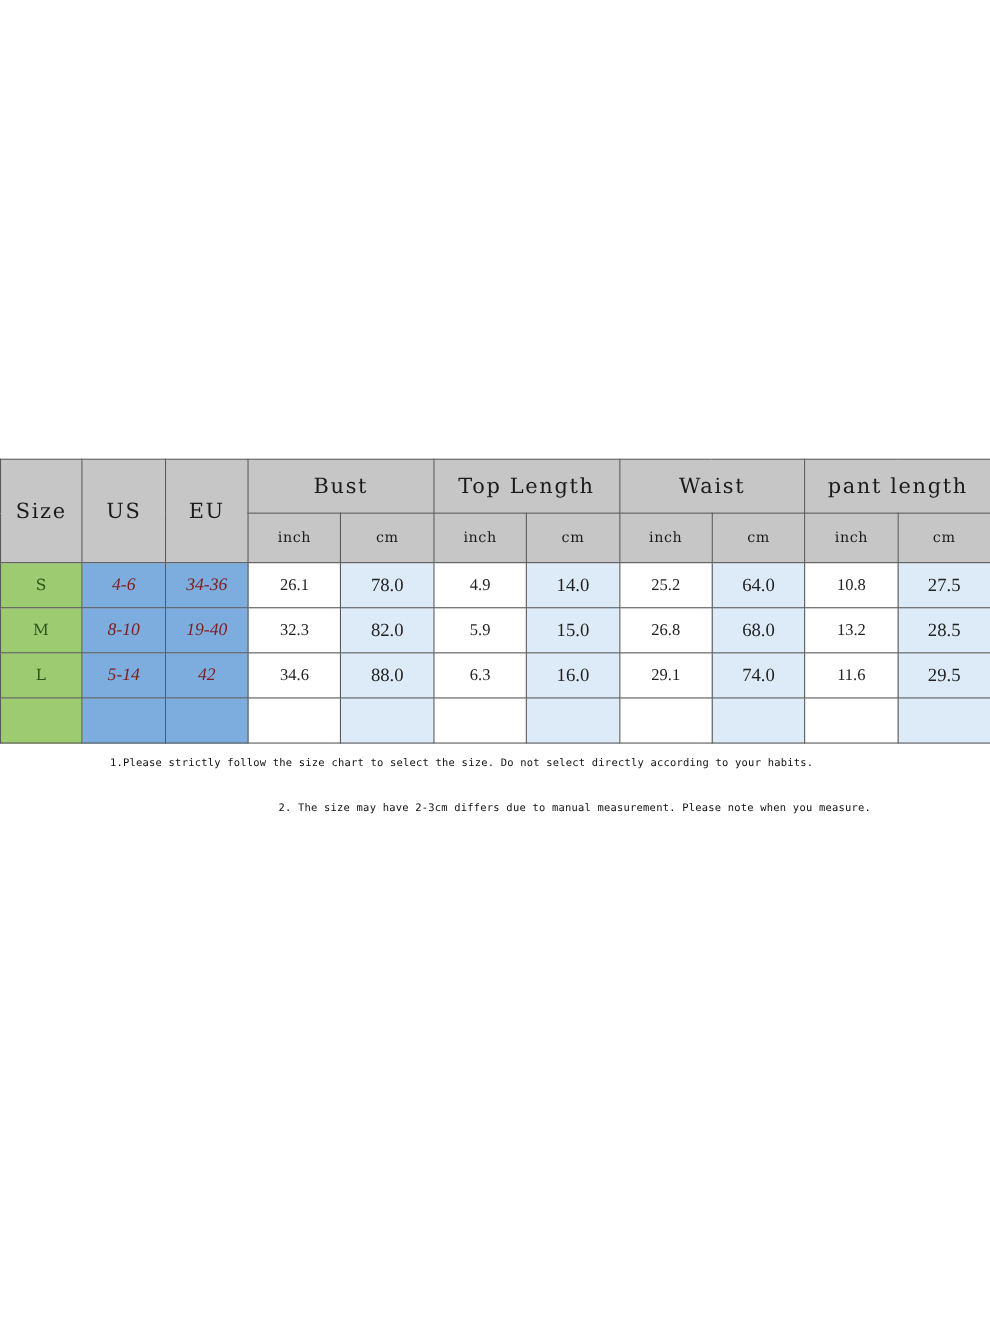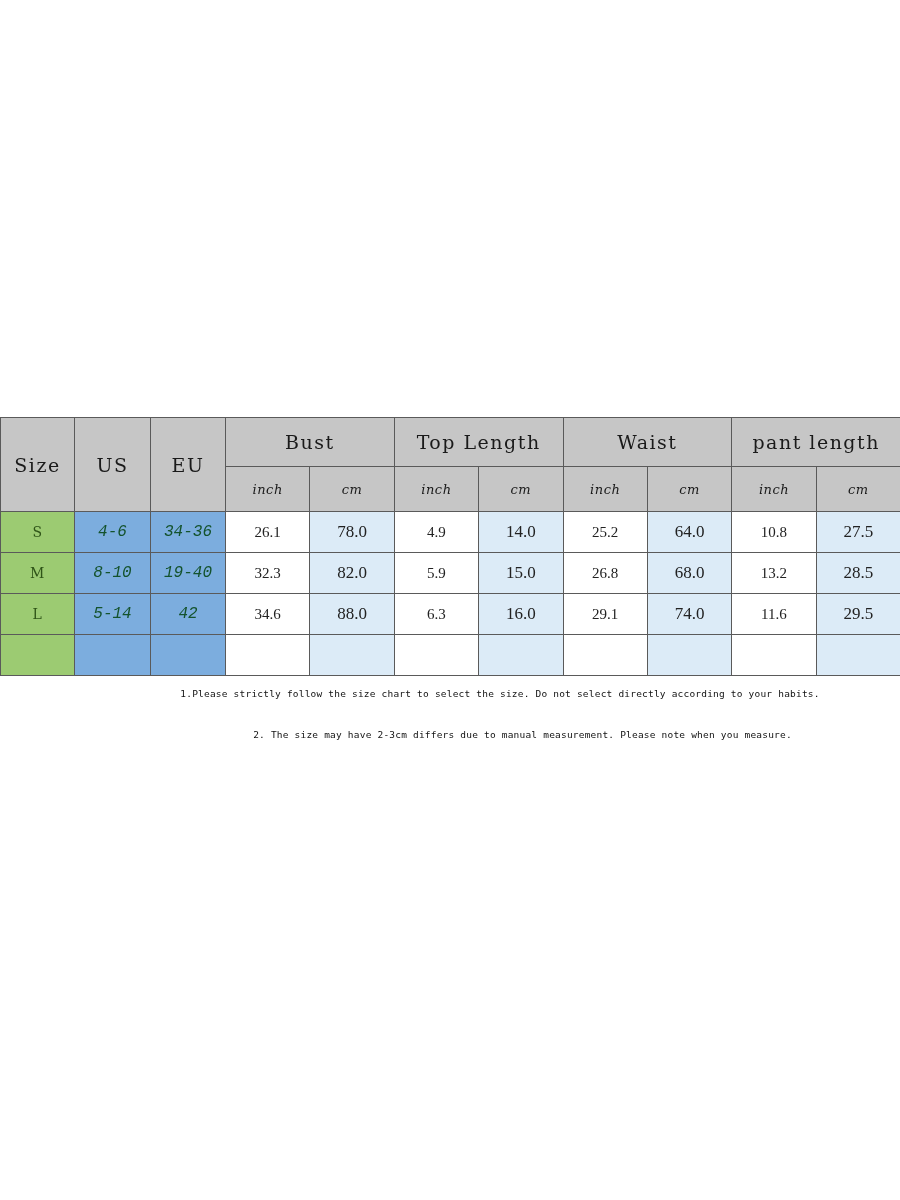--- a/index.html
+++ b/index.html
@@ -49,43 +49,42 @@
   .hd-tall {
     height: 48px;
   }
   .hd-group {
     height: 48px;
   }
   .hd-sub {
     background: #c6c6c6;
     height: 44px;
     font-family: "DejaVu Serif", "Liberation Serif", serif;
-    font-style: italic;
     font-size: 13px;
     letter-spacing: 0.5px;
     color: #1a1a1a;
   }
 
   
   tbody tr { height: 41px; }
 
   .c-size {
     background: #9ccb72;
     color: #2f5418;
     font-size: 14px;
     font-family: "DejaVu Serif", "Liberation Serif", serif;
     letter-spacing: 0.5px;
   }
   .c-us, .c-eu {
     background: #7cadde;
-    color: #14532d;
+    color: #7f1d1d;
     font-style: italic;
     font-weight: bold;
     font-size: 16px;
-    font-family: Liberation Mono, monospace;
+    font-family: Liberation Serif, serif;
   }
   .c-inch {
     background: #ffffff;
     color: #222222;
     font-size: 15px;
   }
   .c-cm {
     background: #dcebf7;
     color: #222222;
     font-size: 17px;
@@ -103,21 +102,20 @@
     left: 0;
     top: 688px;
     width: 900px;
     font-family: "DejaVu Sans Mono", "Liberation Mono", monospace;
     color: #111111;
   }
   .note-1 {
     font-size: 9.5px;
     letter-spacing: 0.2px;
     padding-left: 100px;
-    text-align: center;
   }
   .note-2 {
     font-size: 9.5px;
     letter-spacing: 0.2px;
     padding-left: 145px;
     padding-top: 30px;
     text-align: center;
   }
 </style>
 </head>

